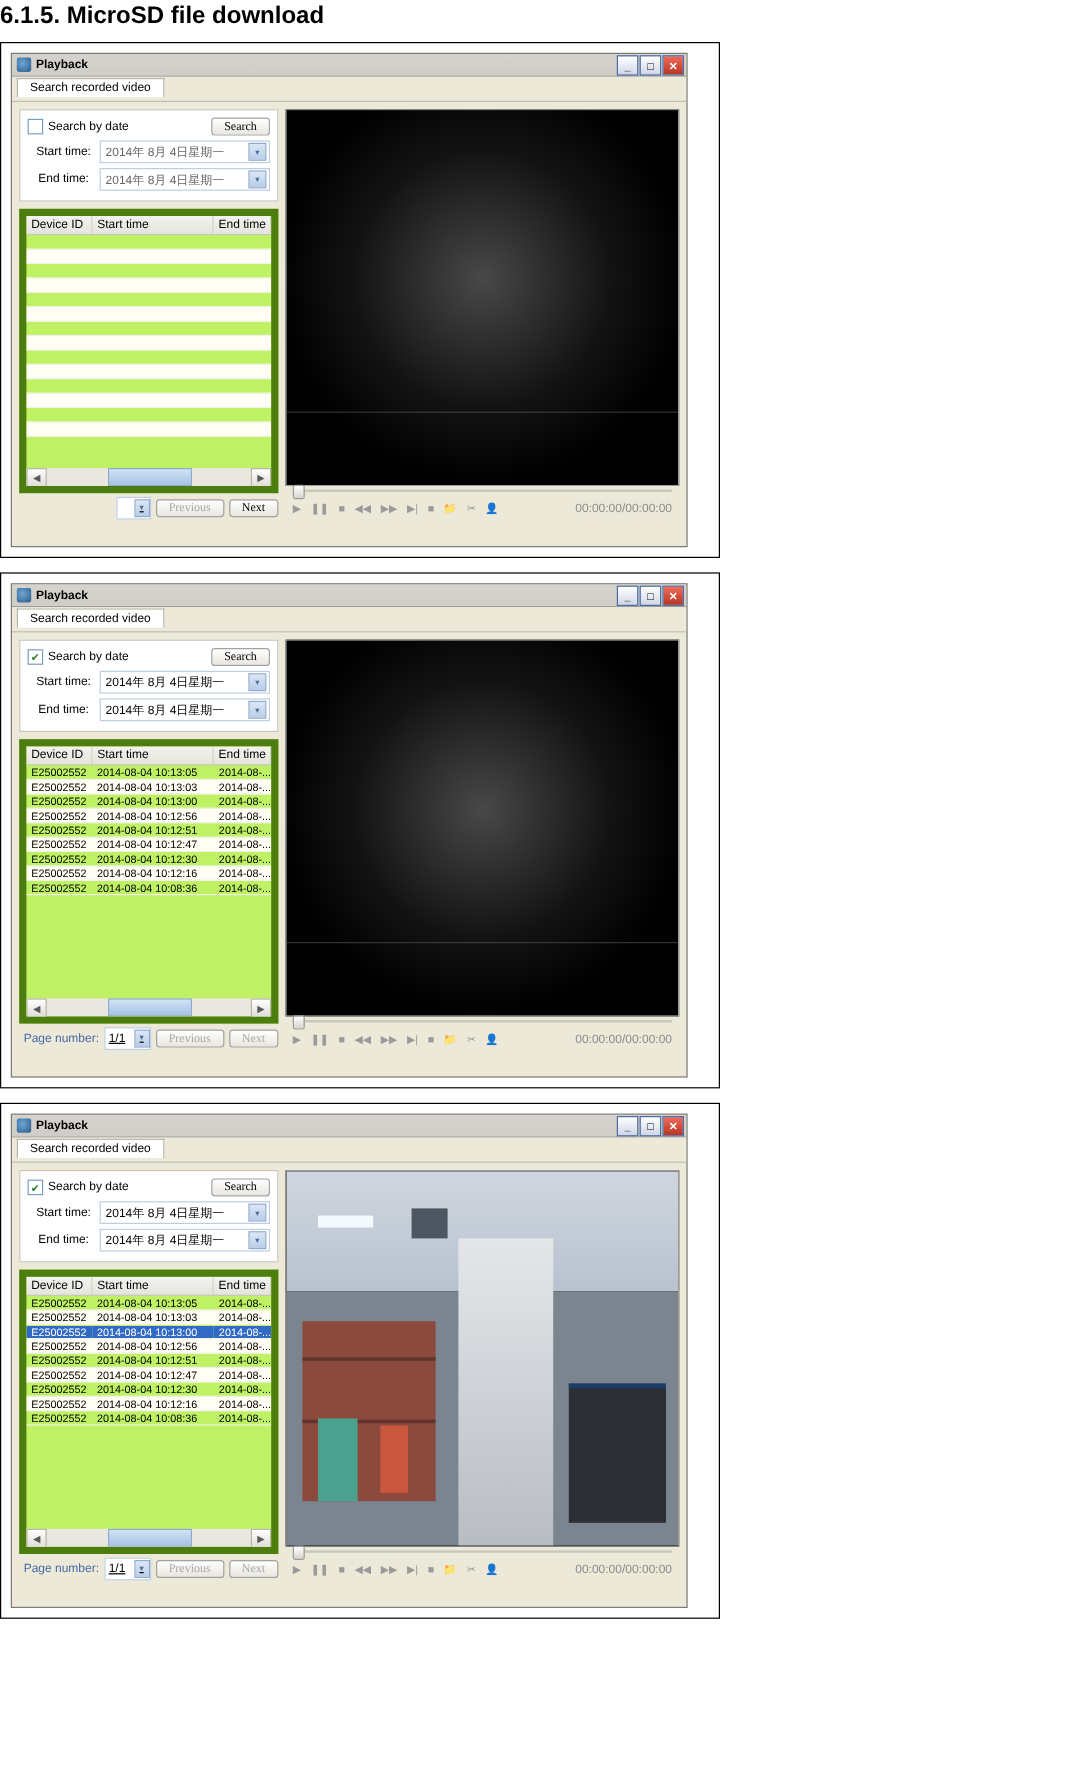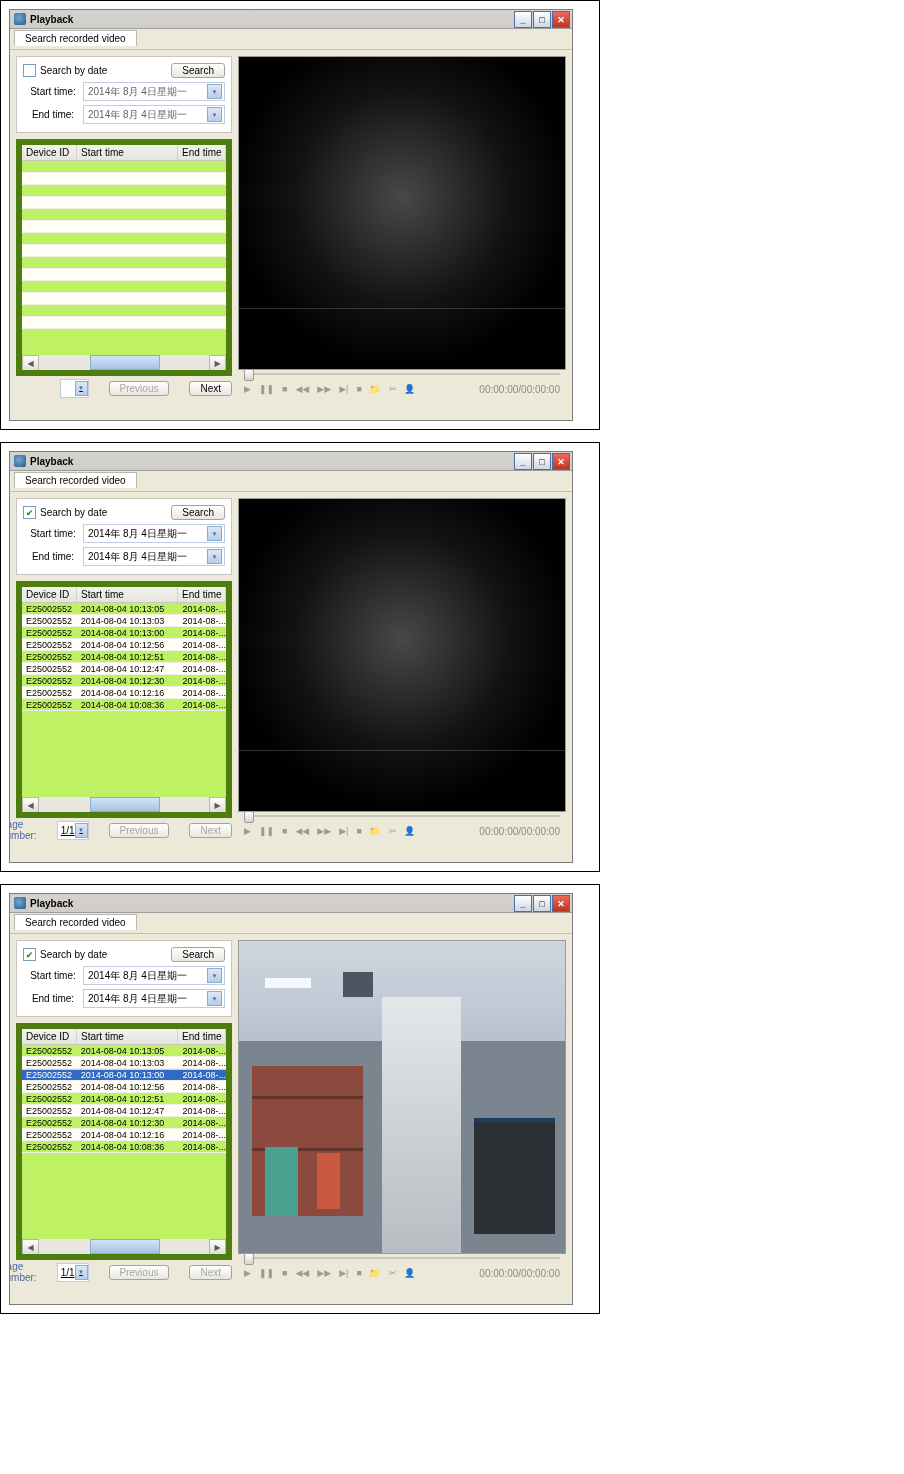--- a/index.html
+++ b/index.html
@@ -14,21 +14,21 @@
   .win-btns{position:absolute;right:2px;top:1px;display:flex;}
   .win-btn{width:16px;height:15px;margin-left:1px;background:linear-gradient(#fff,#cfd6e6);border:1px solid #4e6da4;display:flex;align-items:center;justify-content:center;font-weight:bold;font-size:9px;}
   .win-btn.close{background:linear-gradient(#ed6b5a,#b93523);color:#fff;}
   .tab-strip{height:20px;background:#ece9d8;border-bottom:1px solid #c1beb5;padding-left:4px;}
   .tab{display:inline-block;background:#ffffff;border:1px solid #b9b6ac;border-bottom:none;padding:2px 10px 2px 10px;font-size:10px;position:relative;top:1px;}
   .body{display:flex;height:348px;}
   .side-panel{width:216px;padding:6px 6px 0 6px;display:flex;flex-direction:column;}
   .search-group{background:#fff;border:1px solid #c9c7bd;padding:6px 6px 4px 6px;margin-bottom:6px;}
   .row{display:flex;align-items:center;margin-bottom:4px;}
   .chk{width:11px;height:11px;border:1px solid #7b9ebd;margin-right:4px;display:inline-flex;align-items:center;justify-content:center;font-size:9px;background:#fff;}
-  .btn{border:1px solid #a3a3a3;background:linear-gradient(#fff,#e8e6de);border-radius:3px;padding:1px 10px;font-size:10px;}
+  .btn{border:1px solid #a3a3a3;background:linear-gradient(#fff,#e8e6de);border-radius:3px;padding:1px 10px;font-size:10px;font-family:Liberation Serif, serif;}
   .lbl{font-size:10px;width:60px;text-align:center;}
   .combo{flex:1;border:1px solid #bfcde0;background:#fff;color:#666;height:17px;display:flex;align-items:center;justify-content:space-between;padding:0 2px 0 4px;font-size:10px;}
   .combo .arrow{width:13px;height:13px;background:linear-gradient(#dbe7f5,#b9cde8);border:1px solid #8fa9cf;display:flex;align-items:center;justify-content:center;font-size:7px;color:#4c6b9b;}
   .combo.active{color:#000;}
   .grid-wrap{flex:1;background:#bef264;border:6px solid #4d7c0f;position:relative;overflow:hidden;}
   .grid-header{display:flex;background:linear-gradient(#f3f3f0,#e5e4dc);border-bottom:1px solid #c9c7bd;font-size:10px;}
   .gh{border-right:1px solid #d4d2c9;padding:2px 4px;white-space:nowrap;overflow:hidden;}
   .gh.c1{width:52px;}
   .gh.c2{width:104px;}
   .gh.c3{width:44px;}
@@ -37,21 +37,21 @@
   .gr.zebra{background:#fffdf4;}
   .gc{padding:0 4px;overflow:hidden;white-space:nowrap;}
   .gc.c1{width:52px;}
   .gc.c2{width:104px;}
   .gc.c3{width:44px;}
   .gr.sel .gc{background:#316ac5;color:#fff;}
   .hscroll{position:absolute;bottom:0;left:0;right:0;height:15px;background:#e9e7df;display:flex;}
   .sbtn{width:15px;height:15px;background:linear-gradient(#fff,#dedcd3);border:1px solid #b9b6ac;display:flex;align-items:center;justify-content:center;font-size:8px;color:#5b5b5b;}
   .strack{flex:1;position:relative;}
   .sthumb{position:absolute;top:0;height:13px;background:linear-gradient(#d1e3f5,#a7c3e4);border:1px solid #8fa9cf;}
-  .side-footer{height:20px;display:flex;align-items:center;justify-content:flex-end;gap:20px;margin-top:2px;}
+  .side-footer{height:20px;display:flex;align-items:center;justify-content:flex-end;gap:4px;margin-top:2px;}
   .side-footer .lbl2{font-size:10px;color:#4a68a6;}
   .side-footer .pgcombo{width:34px;height:17px;border:1px solid #bfcde0;background:#fff;display:flex;align-items:center;justify-content:space-between;font-size:10px;padding-left:3px;text-decoration:underline;}
   .side-footer .pgcombo .arrow{width:11px;height:13px;background:linear-gradient(#dbe7f5,#b9cde8);border:1px solid #8fa9cf;font-size:7px;display:flex;align-items:center;justify-content:center;color:#4b6b9a;}
   .side-footer .btn.dis{color:#a7a7a7;}
   .video-area{flex:1;margin:6px 6px 0 0;display:flex;flex-direction:column;}
   .video-pane{flex:1;background:#000;position:relative;border:1px solid #9a9a9a;}
   .vign{position:absolute;inset:0;background:radial-gradient(circle at 50% 45%,rgba(80,80,80,0.9) 0%,rgba(20,20,20,0.95) 45%,#000 72%);}
   .floor-line{position:absolute;left:0;right:0;bottom:60px;height:1px;background:rgba(120,120,120,0.4);}
   .controls-row{height:18px;display:flex;align-items:center;gap:10px;color:#8a8a8a;font-size:10px;padding:2px 6px 0 6px;}
   .ctrl-icons{display:flex;gap:8px;color:#9a9a9a;}
@@ -71,20 +71,21 @@
   .vp-item1{position:absolute;left:8%;bottom:12%;width:10%;height:22%;background:#4ba18f;}
   .vp-item2{position:absolute;left:24%;bottom:14%;width:7%;height:18%;background:#c9583f;}
   .vp-desk{position:absolute;right:3%;bottom:6%;width:25%;height:36%;background:#2c2f34;border-top:4px solid #1a3e66;}
   .vp-light{position:absolute;top:12%;left:8%;width:14%;height:3%;background:#f4f9ff;}
   .vp-vent{position:absolute;top:10%;left:32%;width:9%;height:8%;background:#4d5660;}
 </style>
 </head>
 <body>
 <div class="page">
 
+<h2 class="section-heading">6.1.5.  MicroSD file download</h2>
 
 <div id="shots-target">
   <div class="shot-wrap">
     <div class="playback-window">
 
       <div class="title-bar">
         <div class="app-icon"></div>
         <div class="app-name">Playback</div>
         <div class="win-btns">
           <div class="win-btn">_</div>

